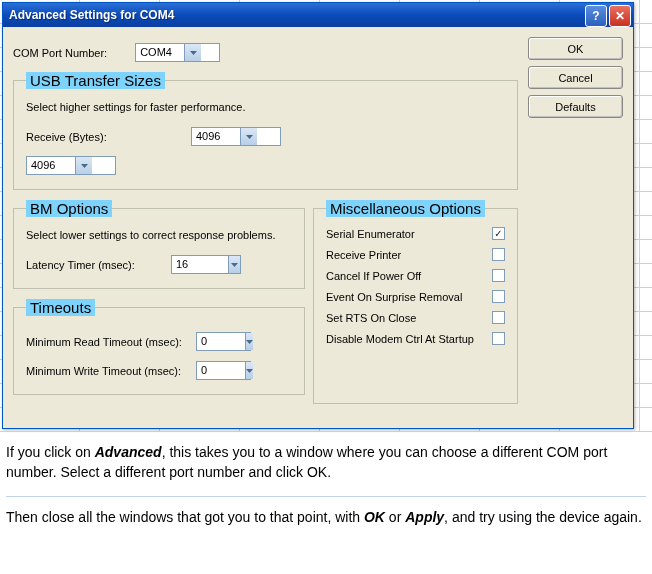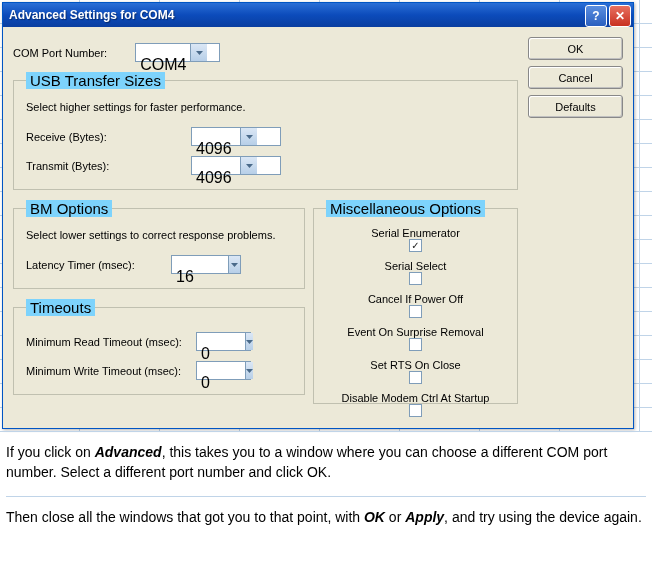--- a/index.html
+++ b/index.html
@@ -86,22 +86,22 @@
 .label { margin-right: 28px; white-space: nowrap; }
 .dropdown {
   display: inline-flex;
   align-items: stretch;
   border: 1px solid #7f9db9;
   background: #fff;
   height: 19px;
   box-sizing: border-box;
 }
 .dropdown .val {
-  padding: 12px 4px;
-  font-size: 16px;
+  padding: 2px 4px;
+  font-size: 11px;
   min-width: 40px;
 }
 .dropdown .arrow {
   width: 16px;
   background: linear-gradient(#dbe7f5,#b7cfe8);
   border-left: 1px solid #7f9db9;
   display: flex;
   align-items: center;
   justify-content: center;
 }
@@ -146,22 +146,22 @@
 }
 .lower-section {
   display: flex;
   gap: 8px;
 }
 .lower-left { flex: 1; }
 .lower-right { width: 205px; }
 .misc-row {
   display: flex;
   align-items: center;
+  justify-content: space-between;
   margin-bottom: 8px;
-  flex-direction: column;
 }
 .instructions {
   font-family: Arial, sans-serif;
   font-size: 14px;
   padding: 10px 6px;
   line-height: 20px;
   border-top: 1px solid #c0d4e8;
 }
 .instructions-2 {
   margin-top: 14px;
@@ -210,21 +210,20 @@
           <div class="dropdown" style="width:90px;">
             <div class="val">4096</div>
             <div class="arrow">
                   <svg viewBox="0 0 7 4">
                     <path d="M0 0 L7 0 L3.5 4 Z" fill="#4a6a8a"></path>
                   </svg>
                 </div>
           </div>
         </div>
         <div class="field-row">
-          <span class="field-label">Transmit (Bytes):</span>
           <div class="dropdown" style="width:90px;">
             <div class="val">4096</div>
             <div class="arrow">
                   <svg viewBox="0 0 7 4">
                     <path d="M0 0 L7 0 L3.5 4 Z" fill="#4a6a8a"></path>
                   </svg>
                 </div>
           </div>
         </div>
       </fieldset>
@@ -276,21 +275,21 @@
 
         </div>
         <div class="lower-right">
           <fieldset style="height:178px;">
             <legend>Miscellaneous Options</legend>
             <div class="misc-row">
               <span>Serial Enumerator</span>
               <span class="checkbox checked"></span>
             </div>
             <div class="misc-row">
-              <span>Serial Select</span>
+              <span>Receive Printer</span>
               <span class="checkbox"></span>
             </div>
             <div class="misc-row">
               <span>Cancel If Power Off</span>
               <span class="checkbox"></span>
             </div>
             <div class="misc-row">
               <span>Event On Surprise Removal</span>
               <span class="checkbox"></span>
             </div>

